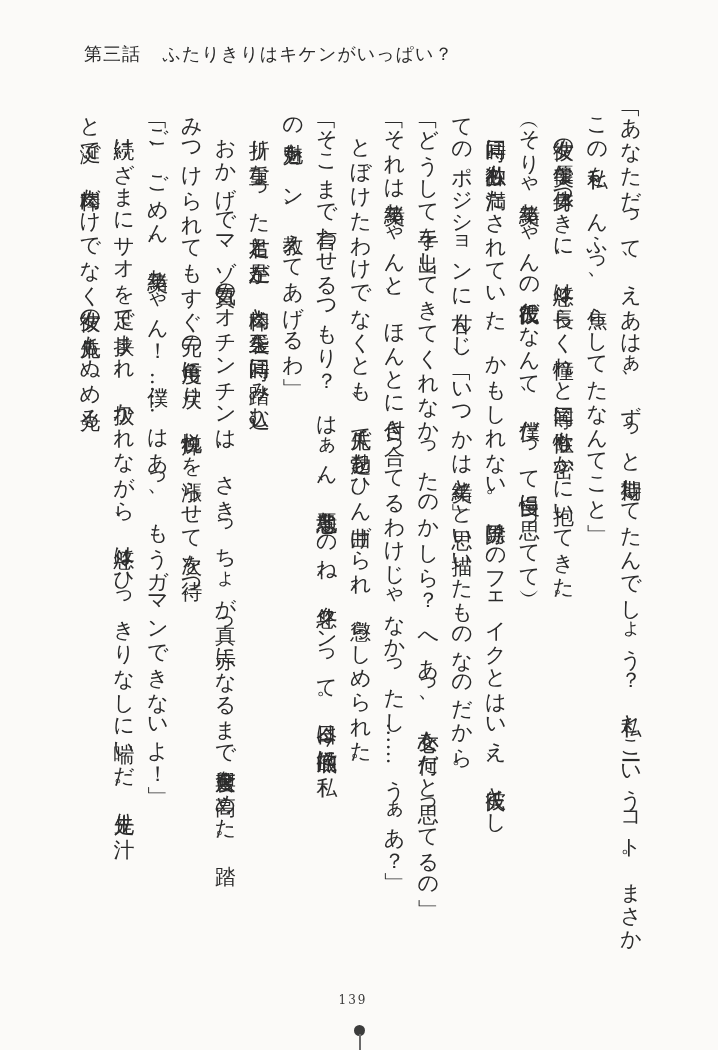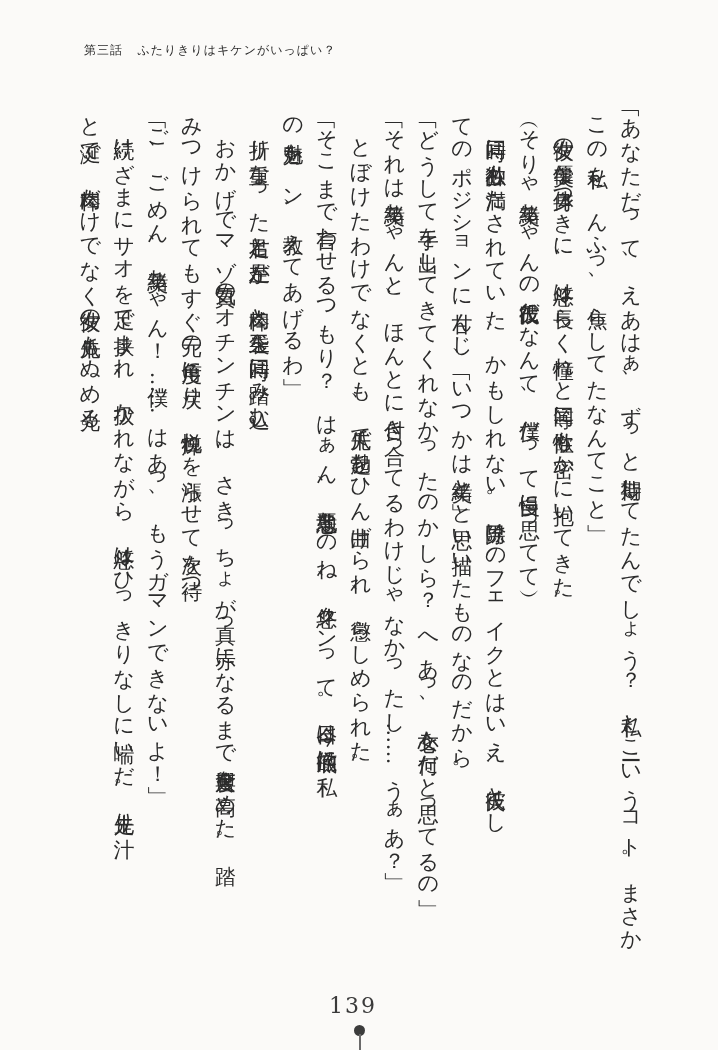--- a/index.html
+++ b/index.html
@@ -12,21 +12,21 @@
     width:718px;height:1050px;
     background:var(--paper);
     overflow:hidden;
     font-family:"DejaVu Serif","Liberation Serif",serif;
     color:var(--ink);
   }
   
   .running-head{
     position:absolute;
     left:84px;top:42px;
-    font-size:12px;
+    font-size:18px;
     letter-spacing:1px;
     white-space:nowrap;
     color:var(--ink);
   }
   .running-head .chapter{margin-right:1.2em;}
   
   .body-text{
     position:absolute;
     top:103px;right:71px;
     height:882px;width:576px;
@@ -42,21 +42,21 @@
     white-space:nowrap;
     text-indent:0;
   }
   .body-text p.ih{text-indent:0.55em;}
   .body-text p.i1{text-indent:1em;}
   
   .page-number{
     position:absolute;
     left:0;right:12px;top:993px;
     text-align:center;
-    font-size:22px;
+    font-size:12px;
     letter-spacing:2px;
     color:#3a3a3a;
   }
   .footer-dot{
     position:absolute;
     left:354px;top:1025px;
     width:11px;height:11px;
     border-radius:50%;
     background:#3c3c3c;
   }

